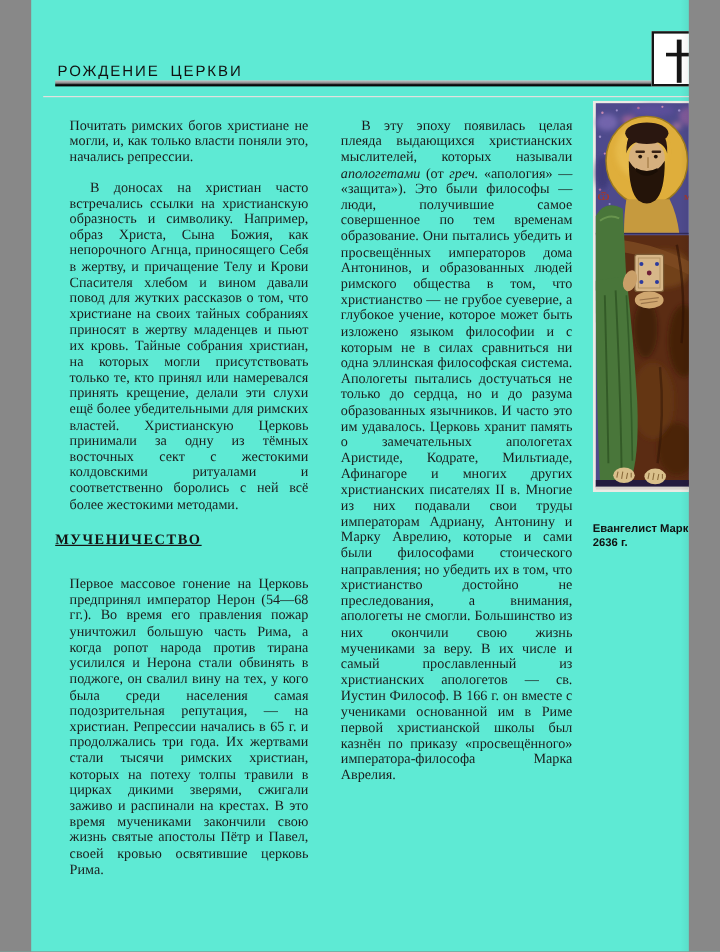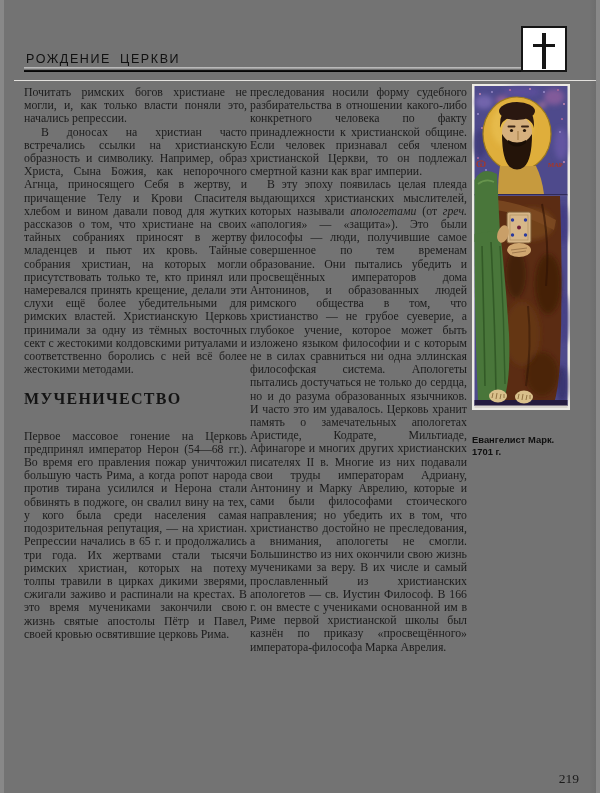--- a/index.html
+++ b/index.html
@@ -1,18 +1,18 @@
 <!DOCTYPE html>
 <html lang="ru"><head>
 <meta charset="utf-8">
 <style>
   html,body{margin:0;padding:0;background:#888;}
   .page{
-    position:relative;width:592px;height:793px;margin:0 auto;
-    background:#737373;overflow:hidden;
+    position:relative;width:548px;height:793px;margin:0 auto;
+    background:#5eead4;overflow:hidden;
     font-family:"Liberation Serif","DejaVu Serif",serif;color:#1b1b1b;
   }
   .page::after{content:"";position:absolute;top:0;right:0;width:7px;height:100%;
     background:linear-gradient(to right,rgba(0,0,0,0),rgba(0,0,0,0.05));pointer-events:none;}
   
   .running-head{
     position:absolute;left:22px;top:52px;margin:0;
     font-family:"Liberation Sans","DejaVu Sans",sans-serif;
     font-size:12.5px;font-weight:500;letter-spacing:1.6px;word-spacing:4px;color:#111;
   }
@@ -28,26 +28,27 @@
   .cross-v{position:absolute;left:50%;top:5px;width:3.2px;height:36px;margin-left:-1.6px;background:#151515;}
   .cross-h{position:absolute;left:10px;top:16px;width:22px;height:3.2px;background:#151515;}
   
   .col{
     position:absolute;top:86px;
     font-size:11.8px;line-height:13.2px;text-align:justify;
     hyphens:auto;-webkit-hyphens:auto;
   }
   .col-left{left:20px;width:223px;}
   .col-right{left:246px;width:217px;}
-  .col p{margin:0;}
+  .col p{margin:12px;}
   .col p.indent{text-indent:17px;}
   .section-heading{
     margin:16px 0 24px 0;
-    font-size:16px;font-weight:600;letter-spacing:1.3px;color:#141414;
+    font-size:12px;font-weight:600;letter-spacing:1.3px;color:#141414;
     font-family:"Liberation Serif","DejaVu Serif",serif;
+    text-decoration:underline;
   }
   
   .figure-col{position:absolute;left:468px;top:84px;width:104px;}
   figure{margin:0;}
   .figure-col svg{display:block;}
   figcaption{
     margin-top:24px;
     font-family:"Liberation Sans","DejaVu Sans",sans-serif;
     font-weight:bold;font-size:9.4px;line-height:12.4px;color:#101010;
   }
@@ -71,21 +72,20 @@
   </div>
 
   <div class="col col-left">
     <p>Почитать римских богов христиане не могли, и, как только власти поняли это, начались репрессии.</p>
     <p class="indent">В доносах на христиан часто встречались ссылки на христианскую образность и символику. Например, образ Христа, Сына Божия, как непорочного Агнца, приносящего Себя в жертву, и причащение Телу и Крови Спасителя хлебом и вином давали повод для жутких рассказов о том, что христиане на своих тайных собраниях приносят в жертву младенцев и пьют их кровь. Тайные собрания христиан, на которых могли присутствовать только те, кто принял или намеревался принять крещение, делали эти слухи ещё более убедительными для римских властей. Христианскую Церковь принимали за одну из тёмных восточных сект с жестокими колдовскими ритуалами и соответственно боролись с ней всё более жестокими методами.</p>
     <h2 class="section-heading">МУЧЕНИЧЕСТВО</h2>
     <p>Первое массовое гонение на Церковь предпринял император Нерон (54—68 гг.). Во время его правления пожар уничтожил большую часть Рима, а когда ропот народа против тирана усилился и Нерона стали обвинять в поджоге, он свалил вину на тех, у кого была среди населения самая подозрительная репутация, — на христиан. Репрессии начались в 65 г. и продолжались три года. Их жертвами стали тысячи римских христиан, которых на потеху толпы травили в цирках дикими зверями, сжигали заживо и распинали на крестах. В это время мучениками закончили свою жизнь святые апостолы Пётр и Павел, своей кровью освятившие церковь Рима.</p>
   </div>
 
   <div class="col col-right">
-    <p>преследования носили форму судебного разбирательства в отношении какого-либо конкретного человека по факту принадлежности к христианской общине. Если человек признавал себя членом христианской Церкви, то он подлежал смертной казни как враг империи.</p>
     <p class="indent"><span>В эту эпоху появилась целая плеяда выдающихся христианских мыслителей, которых называли </span><i>апологетами</i><span> (от </span><i>греч.</i><span> «апология» — «защита»). Это были философы — люди, получившие самое совершенное по тем временам образование. Они пытались убедить и просвещённых императоров дома Антонинов, и образованных людей римского общества в том, что христианство — не грубое суеверие, а глубокое учение, которое может быть изложено языком философии и с которым не в силах сравниться ни одна эллинская философская система. Апологеты пытались достучаться не только до сердца, но и до разума образованных язычников. И часто это им удавалось. Церковь хранит память о замечательных апологетах Аристиде, Кодрате, Мильтиаде, Афинагоре и многих других христианских писателях II в. Многие из них подавали свои труды императорам Адриану, Антонину и Марку Аврелию, которые и сами были философами стоического направления; но убедить их в том, что христианство достойно не преследования, а внимания, апологеты не смогли. Большинство из них окончили свою жизнь мучениками за веру. В их числе и самый прославленный из христианских апологетов — св. Иустин Философ. В 166 г. он вместе с учениками основанной им в Риме первой христианской школы был казнён по приказу «просвещённого» императора-философа Марка Аврелия.</span></p>
   </div>
 
   <aside class="figure-col">
     <figure>
       <svg width="98" height="326" viewBox="0 0 98 326" xmlns="http://www.w3.org/2000/svg">
         <defs>
           <filter id="b1" x="-60%" y="-60%" width="220%" height="220%">
               <feGaussianBlur stdDeviation="2.4"></feGaussianBlur>
             </filter>
@@ -185,20 +185,20 @@
         <rect x="2.5" y="316" width="93" height="6" fill="#241b3e"></rect>
         <ellipse cx="26" cy="312" rx="9" ry="6.5" fill="#d9c08b"></ellipse>
         <ellipse cx="52" cy="313" rx="9" ry="6.5" fill="#d9c08b"></ellipse>
         <path d="M20,314 L21,309 M24,315 L25,309 M28,315 L29,310 M32,314 L32,310" stroke="#8a6a3a" stroke-width="0.9"></path>
         <path d="M46,315 L47,310 M50,316 L51,310 M54,316 L55,311 M58,315 L58,311" stroke="#8a6a3a" stroke-width="0.9"></path>
 
         <rect x="2.5" y="321.5" width="93" height="2.5" fill="#d8d4cc"></rect>
       </svg>
       <figcaption>
         <div>Евангелист Марк.</div>
-        <div>1701 г.</div>
+        <div>2636 г.</div>
       </figcaption>
     </figure>
   </aside>
 
   <div class="page-number">219</div>
 
 </div>
 
 </body></html>

